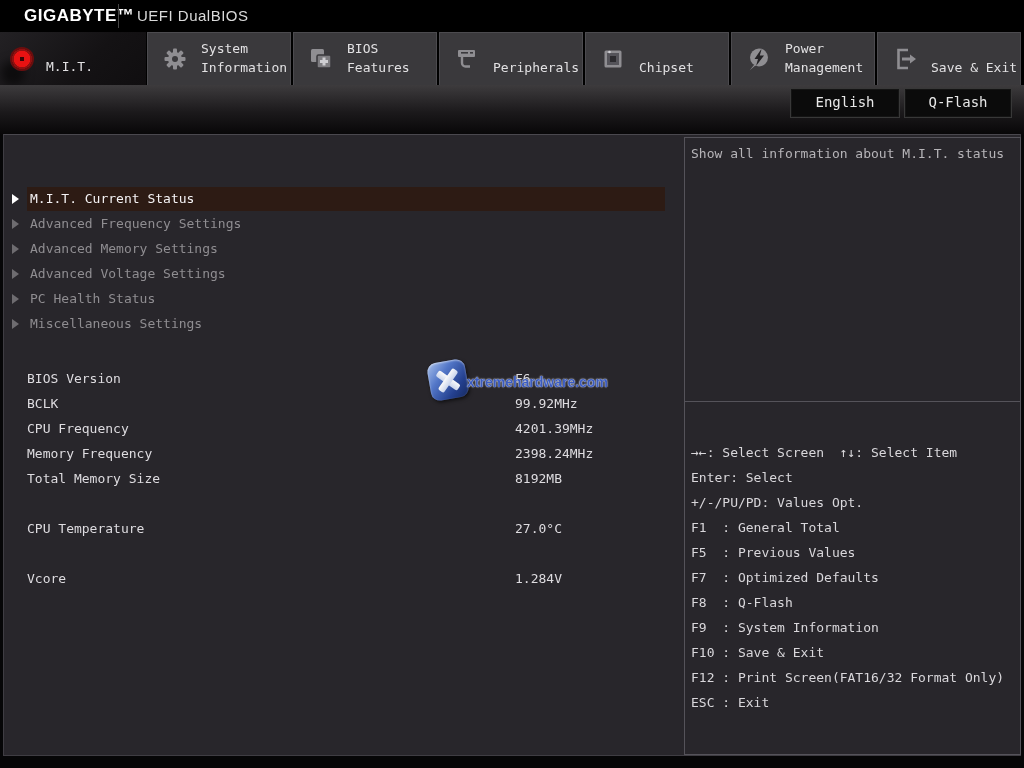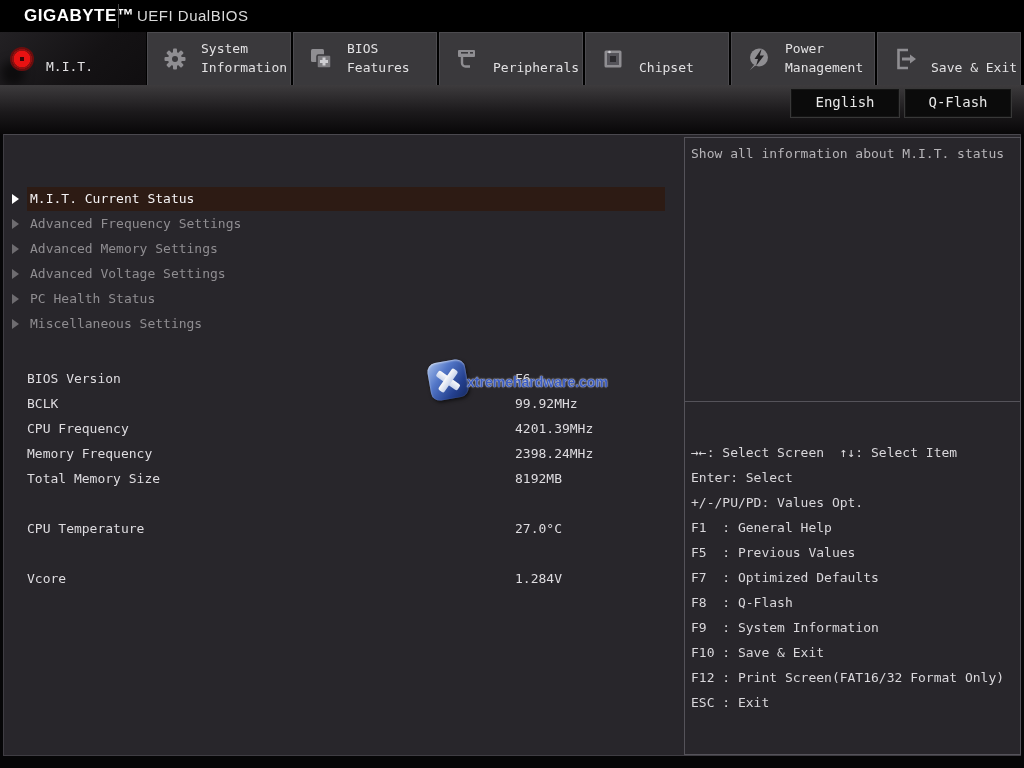--- a/index.html
+++ b/index.html
@@ -275,21 +275,21 @@
 <span class="wm-logo"></span>
 <span class="wm-text">xtremehardware.com</span>
 
 <div class="help-panel">
   <div class="help-desc">Show all information about M.I.T. status</div>
   <div class="help-divider"></div>
   <div class="help-keys">
     <div class="help-key-line">→←: Select Screen  ↑↓: Select Item</div>
     <div class="help-key-line">Enter: Select</div>
     <div class="help-key-line">+/-/PU/PD: Values Opt.</div>
-    <div class="help-key-line">F1  : General Help</div>
+    <div class="help-key-line">F1  : General Total</div>
     <div class="help-key-line">F5  : Previous Values</div>
     <div class="help-key-line">F7  : Optimized Defaults</div>
     <div class="help-key-line">F8  : Q-Flash</div>
     <div class="help-key-line">F9  : System Information</div>
     <div class="help-key-line">F10 : Save &amp; Exit</div>
     <div class="help-key-line">F12 : Print Screen(FAT16/32 Format Only)</div>
     <div class="help-key-line">ESC : Exit</div>
   </div>
 </div>
 

